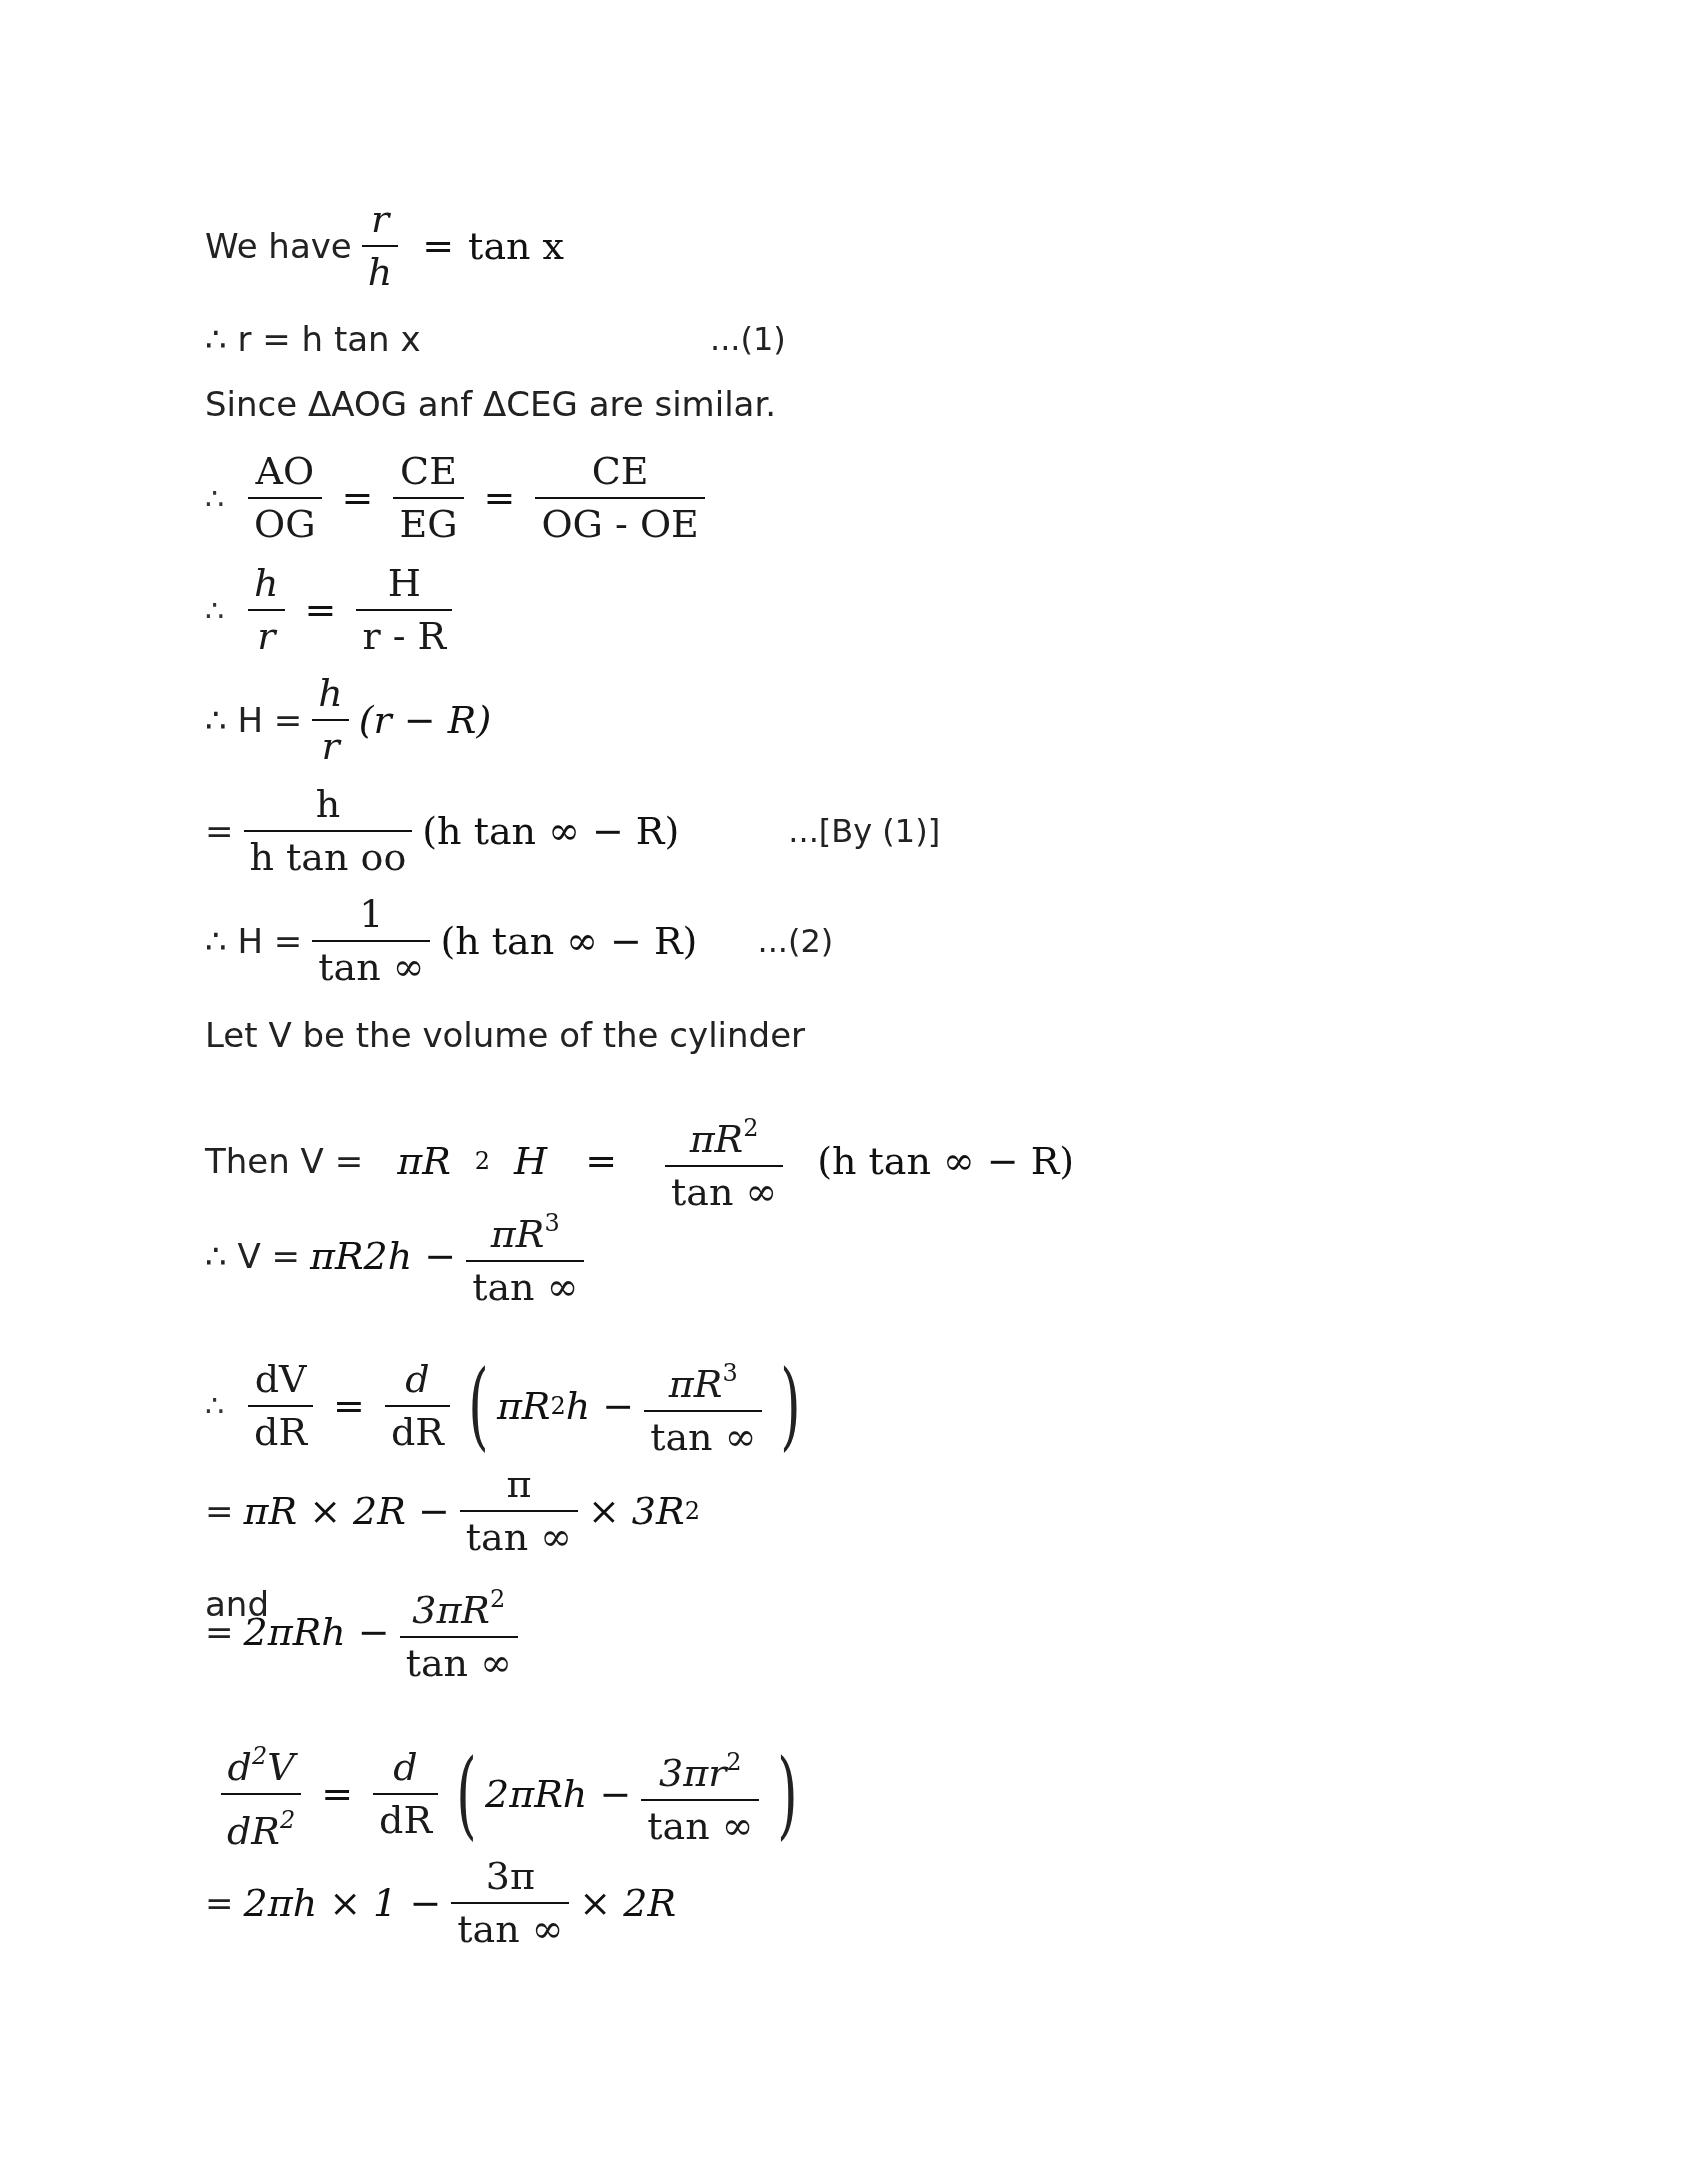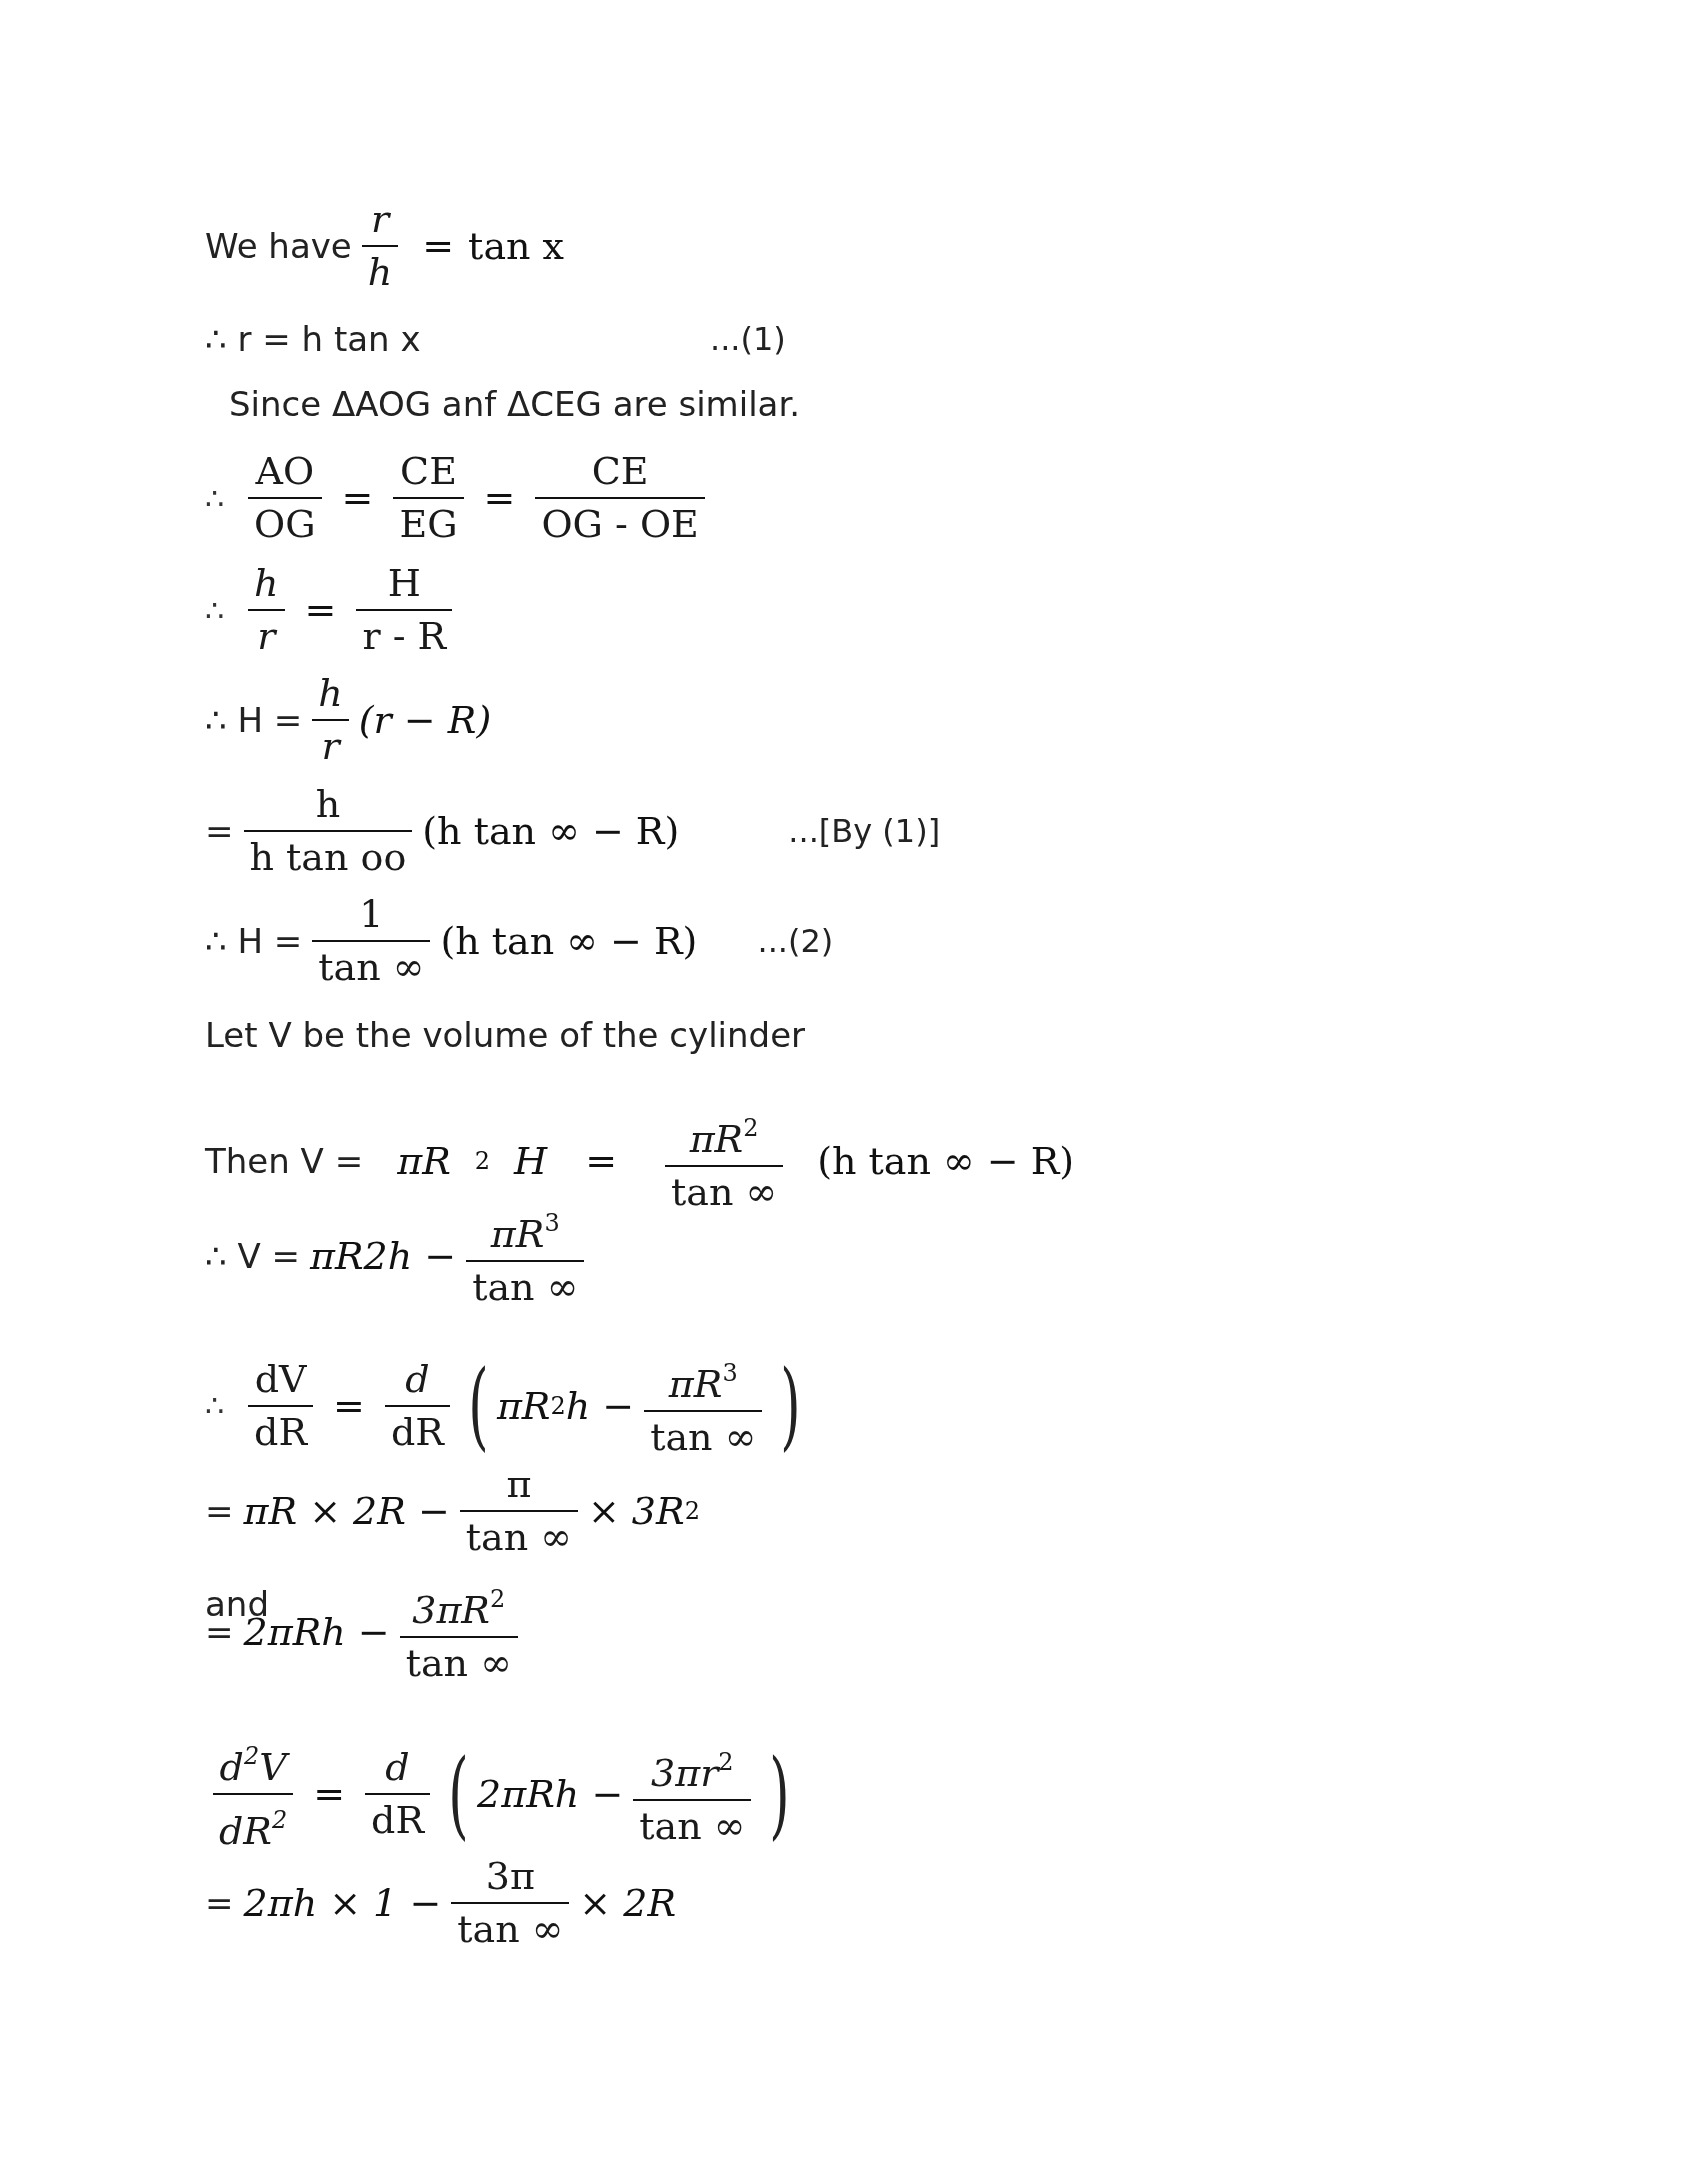--- a/index.html
+++ b/index.html
@@ -28,21 +28,21 @@
   </span>
   <span class="m" style="margin:0 14px;">=</span>
   <span class="m">tan x</span>
 </div>
 
 <div class="line" style="top:319px;">
   <span class="txt" style="width:505px; display:inline-block;">∴ r = h tan x</span>
   <span class="ref">...(1)</span>
 </div>
 
-<div class="line" style="top:384px;margin-left:24px;">
+<div class="line" style="top:384px;">
   <span class="txt">Since ΔAOG anf ΔCEG are similar.</span>
 </div>
 
 <div class="line" style="top:446px;">
   <span class="therefore">∴</span>
   <span class="frac">
     <span class="num">AO</span>
     <span class="bar"></span>
     <span class="den">OG</span>
   </span>
@@ -180,21 +180,21 @@
     <span class="bar"></span>
     <span class="den">tan ∞</span>
   </span>
 </div>
 
 <div class="line" style="top:1584px;">
   <span class="txt">and</span>
 </div>
 
 <div class="line" style="top:1731px;">
-  <span class="frac" style="margin-left:8px;">
+  <span class="frac" style="margin-left:16px;">
     <span class="num mi"><span>d</span><span class="sup">2</span><span>V</span></span>
     <span class="bar"></span>
     <span class="den mi"><span>dR</span><span class="sup">2</span></span>
   </span>
   <span class="m" style="margin:0 10px;">=</span>
   <span class="frac">
     <span class="num mi">d</span>
     <span class="bar"></span>
     <span class="den">dR</span>
   </span>

